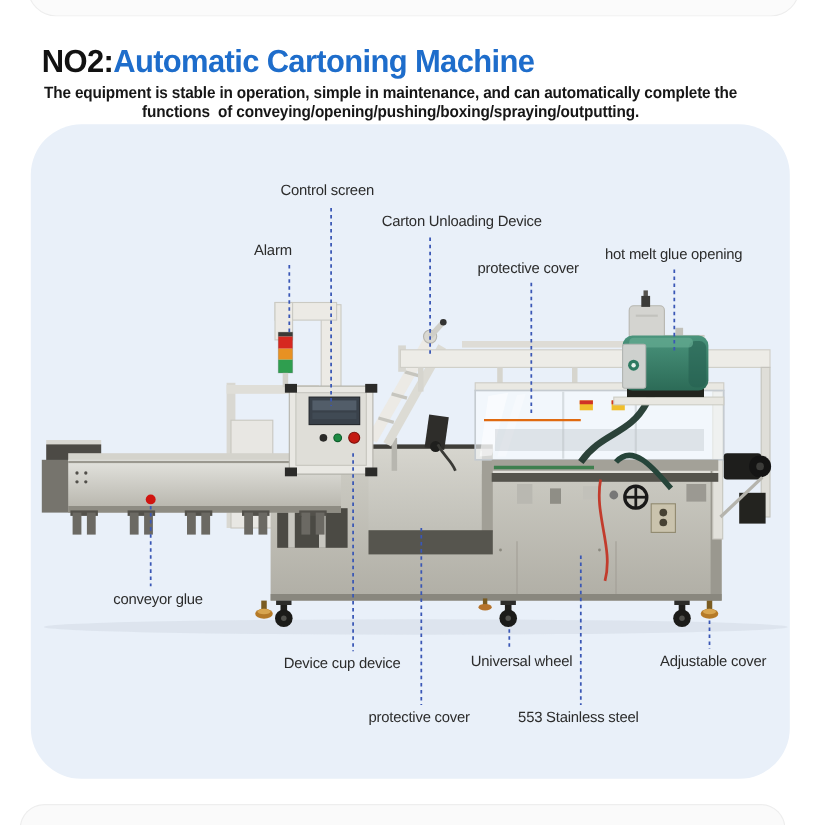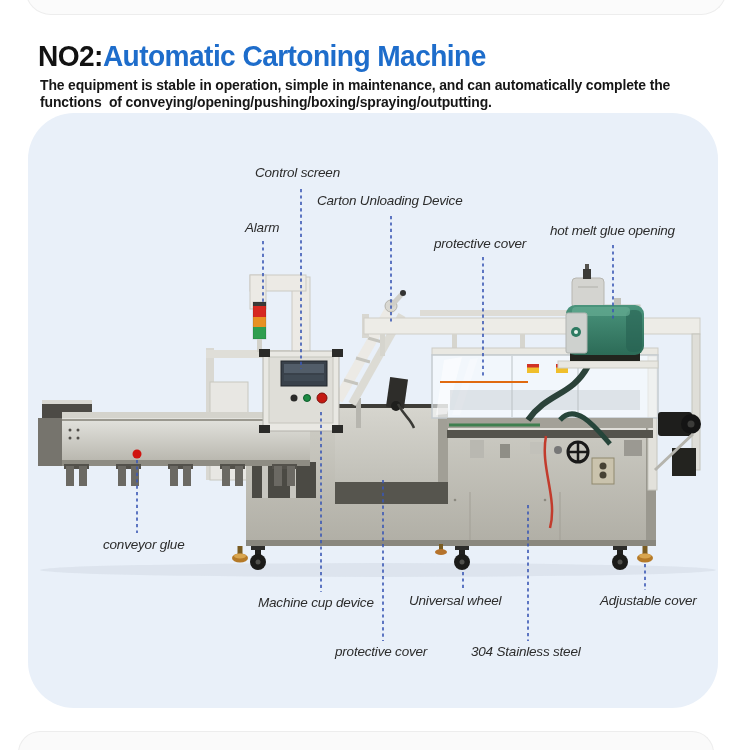--- a/index.html
+++ b/index.html
@@ -1,18 +1,18 @@
 <!DOCTYPE html>
 <html><head>
 <meta charset="utf-8">
 <style>
   html,body{margin:0;padding:0;background:#ffffff;}
   .page{
     position:relative;width:748px;height:750px;overflow:hidden;
-    background:#ffffff;font-family:"Liberation Sans","DejaVu Sans",sans-serif;
+    background:#ffffff;font-family:"Liberation Sans","DejaVu Sans",sans-serif;text-align:center;
   }
   
   .divider-top{
     position:absolute;left:25px;top:-24px;width:700px;height:38px;
     background:#fbfbfb;border:1px solid #ededed;border-top:none;
     border-radius:0 0 26px 26px;
   }
   .divider-bottom{
     position:absolute;left:18px;top:731px;width:694px;height:40px;
     background:#fafafa;border:1px solid #ededed;border-bottom:none;
@@ -35,21 +35,20 @@
   
   .panel{
     position:absolute;left:28px;top:113px;width:690px;height:595px;
     background:#e9f0f9;border-radius:46px;
   }
   .machine-svg{position:absolute;left:0;top:0;}
   
   .callout{
     position:absolute;font-size:13.5px;color:#2c2c2c;letter-spacing:-0.2px;
     white-space:nowrap;
-    font-style:italic;
   }
 </style>
 </head>
 <body>
 
 <div class="page">
 
   <div class="divider-top"></div>
 
   <div class="title">
@@ -311,25 +310,25 @@
       <line x1="137" y1="460" x2="137" y2="533"></line>
       <line x1="321" y1="412" x2="321" y2="592"></line>
       <line x1="383" y1="480" x2="383" y2="641"></line>
       <line x1="463" y1="572" x2="463" y2="590"></line>
       <line x1="528" y1="505" x2="528" y2="641"></line>
       <line x1="645" y1="564" x2="645" y2="590"></line>
     </g>
   </svg>
 
   <div class="callout" style="left:255px;top:165px">Control screen</div>
-  <div class="callout" style="left:317px;top:193px">Carton Unloading Device</div>
-  <div class="callout" style="left:245px;top:220px">Alarm</div>
+  <div class="callout" style="left:347px;top:193px">Carton Unloading Device</div>
+  <div class="callout" style="left:231px;top:220px">Alarm</div>
   <div class="callout" style="left:434px;top:236px">protective cover</div>
   <div class="callout" style="left:550px;top:223px">hot melt glue opening</div>
   <div class="callout" style="left:103px;top:537px">conveyor glue</div>
-  <div class="callout" style="left:258px;top:595px">Machine cup device</div>
-  <div class="callout" style="left:409px;top:593px">Universal wheel</div>
+  <div class="callout" style="left:258px;top:595px">Device cup device</div>
+  <div class="callout" style="left:428px;top:593px">Universal wheel</div>
   <div class="callout" style="left:600px;top:593px">Adjustable cover</div>
   <div class="callout" style="left:335px;top:644px">protective cover</div>
-  <div class="callout" style="left:471px;top:644px">304 Stainless steel</div>
+  <div class="callout" style="left:471px;top:644px">553 Stainless steel</div>
 
   <div class="divider-bottom"></div>
 </div>
 
 </body></html>

